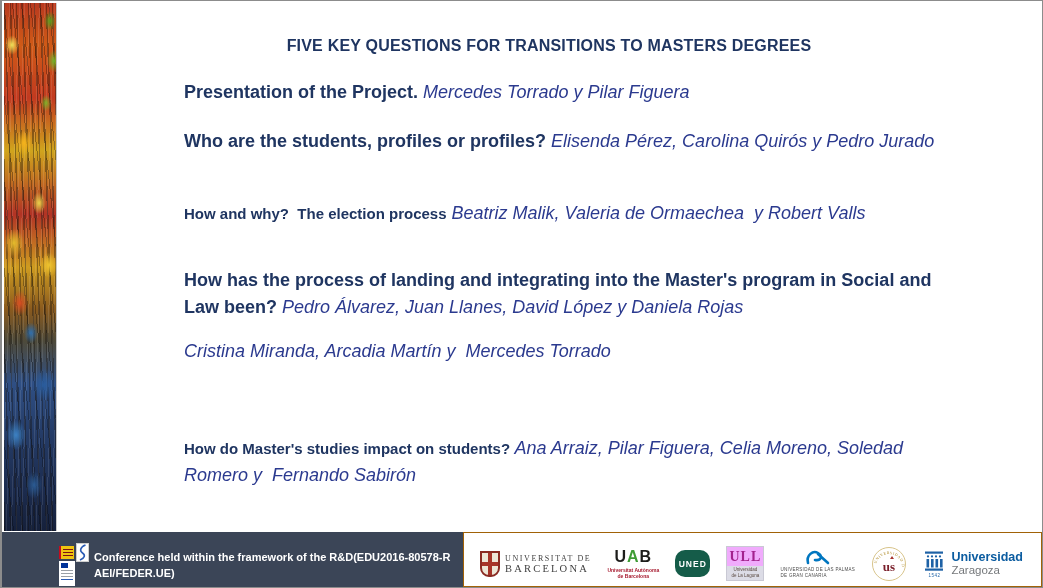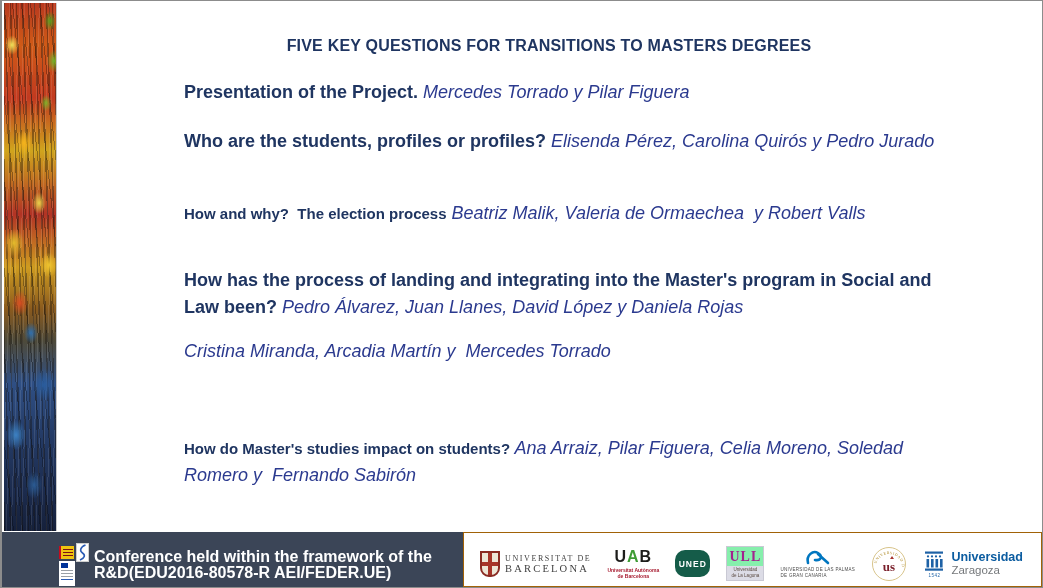--- a/index.html
+++ b/index.html
@@ -64,21 +64,21 @@
   .names   { font-size: 18px; font-style: italic; font-weight: 400; color: #2b3a8f; }
   .names-block { display: block; }
 
   
   .footer-bar {
     position: absolute; left: 0; top: 531px; width: 461px; height: 57px;
     background: #3b4557;
   }
   .footer-note {
     position: absolute; left: 92px; top: 548px; width: 366px;
-    font-size: 16px; font-weight: 600; line-height: 16px; color: #ffffff;
+    font-size: 11px; font-weight: 600; line-height: 16px; color: #ffffff;
   }
 
   
   .govlogo { position: absolute; left: 57px; top: 542px; width: 46px; height: 45px; }
   .min-box {
     position: absolute; left: 0; top: 3px; width: 15px; height: 13px;
     background: linear-gradient(90deg, #c60b1e 0 2px, #f0c410 2px);
   }
   .min-line { position: absolute; left: 4px; height: 1px; background: #7a1313; right: 1px; }
   .min-line.l1 { top: 3px; } .min-line.l2 { top: 6px; } .min-line.l3 { top: 9px; }
@@ -123,21 +123,21 @@
   .uab-sub { font-size: 5px; font-weight: 700; color: #a6192e; text-align: center; line-height: 6px; margin-top: 2px; }
 
   
   .uned-box {
     width: 35px; height: 27px; background: #155c49;
     display: flex; align-items: center; justify-content: center; border-radius: 10px;
   }
   .uned-mark { color: #ffffff; font-size: 8.5px; font-weight: 700; letter-spacing: 1px; }
 
   
-  .ull { flex-direction: column; width: 38px; border: 1px solid #c9c9d4; background: #86efac; padding-top: 2px; }
+  .ull { flex-direction: column; width: 38px; border: 1px solid #c9c9d4; background: #f0abfc; padding-top: 2px; }
   .ull-mark { font-size: 14px; font-weight: 700; letter-spacing: 1px; color: #a3238e; line-height: 15px; font-family: "Liberation Serif", serif; }
   .ull-sub { width: 100%; background: #dcdce6; text-align: center; font-size: 4.5px; line-height: 5.5px; color: #5a4a42; padding: 1px 0 2px; margin-top: 2px; }
 
   
   .ulpgc { flex-direction: column; }
   .ulpgc-sub { font-size: 4.5px; line-height: 5.5px; color: #4a4a4a; letter-spacing: 0.3px; text-align: left; }
 
   
   .zar { gap: 6px; }
   .zar-icon { display: flex; flex-direction: column; align-items: center; }

